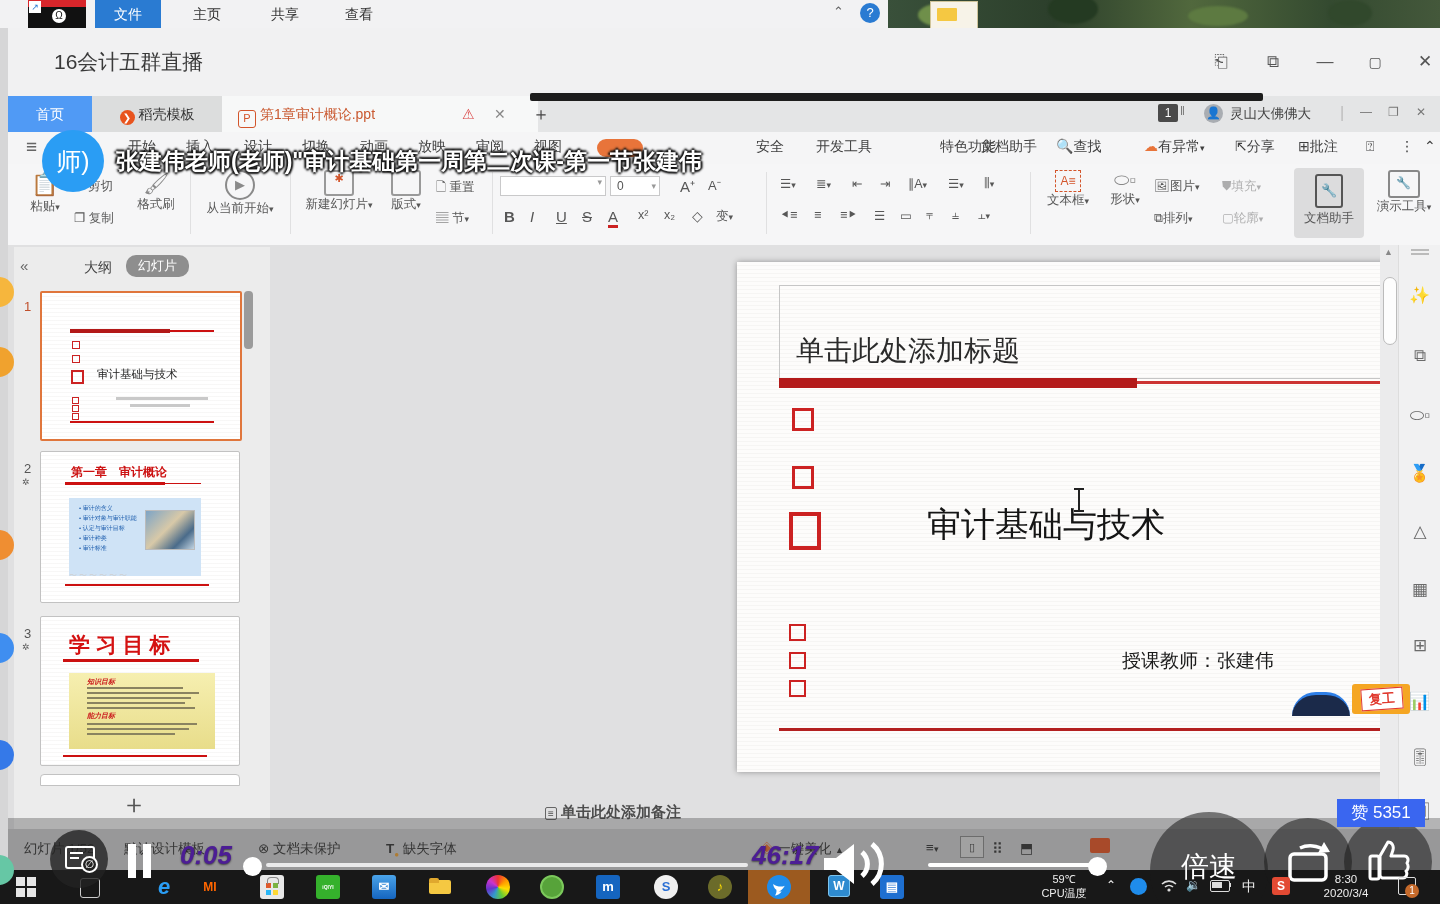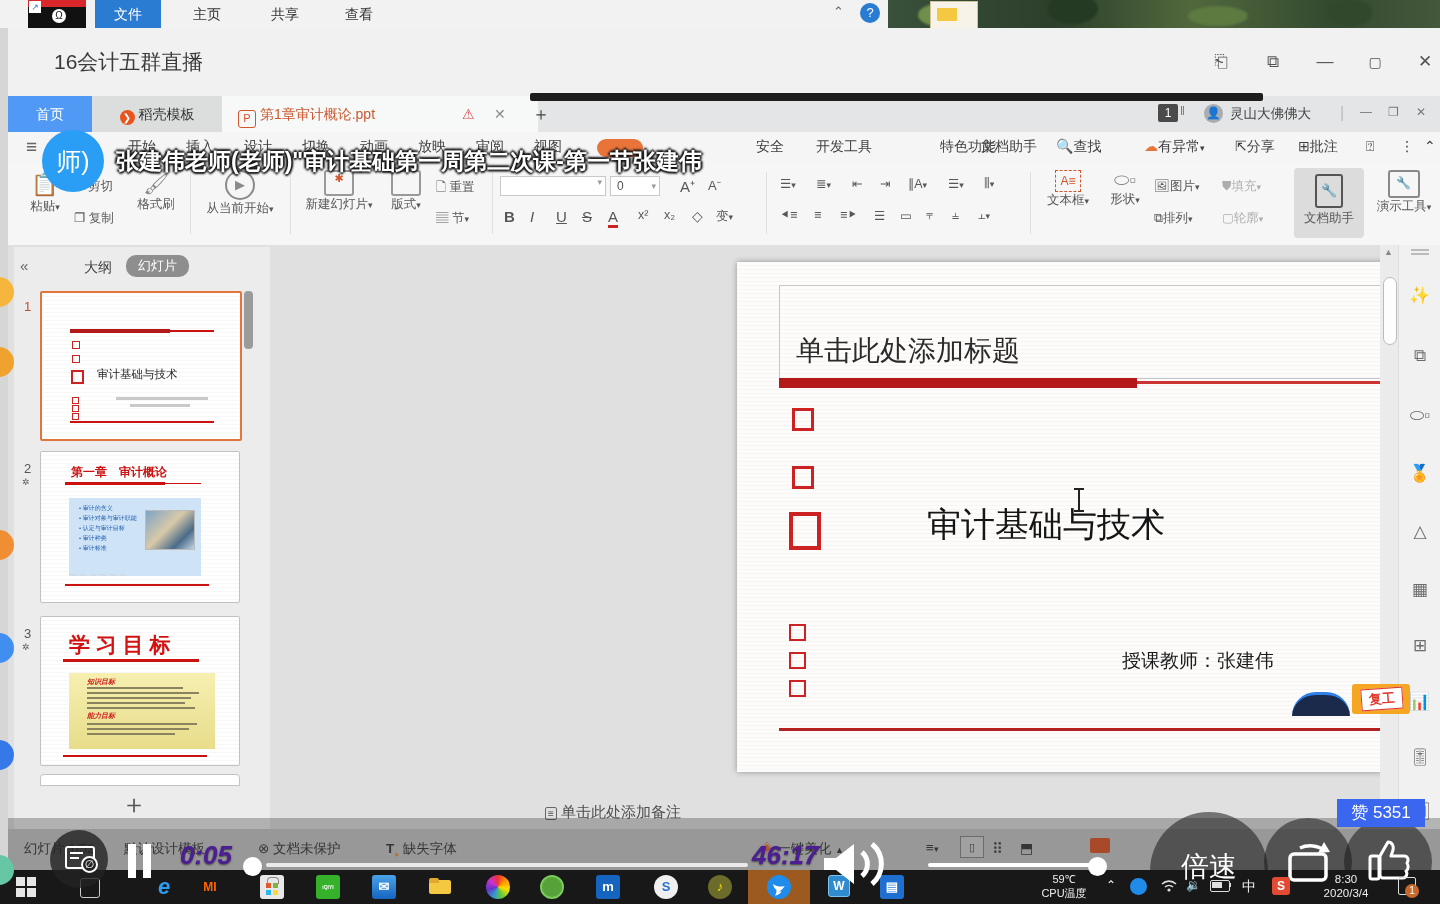--- a/index.html
+++ b/index.html
@@ -341,21 +341,21 @@
             <div class="abs" style="left:-4px;top:-2px;width:10px;height:2px;background:#222;"></div>
             <div class="abs" style="left:-4px;top:20px;width:10px;height:2px;background:#222;"></div>
           </div>
           <div class="abs cbx" style="left:52px;top:362px;width:13px;height:13px;border-width:2.5px;"></div>
           <div class="abs cbx" style="left:52px;top:390px;width:13px;height:13px;border-width:2.5px;"></div>
           <div class="abs cbx" style="left:52px;top:418px;width:13px;height:13px;border-width:2.5px;"></div>
           <div class="abs" style="left:385px;top:386px;font-size:19px;color:#1a1a1a;">授课教师：张建伟</div>
           <div class="abs" style="left:42px;top:466px;width:605px;height:2.5px;background:#b32020;"></div>
         </div>
 
-        <div class="abs" style="left:275px;top:558px;font-size:15px;color:#4d4d4d;">
+        <div class="abs" style="left:275px;top:558px;font-size:15px;color:#4d4d4d;font-weight:bold;">
           <span style="border:1.5px solid #666;border-radius:2px;font-size:10px;padding:0 2px;">≡</span>
           <span>单击此处添加备注</span>
         </div>
       </div>
 
       <div class="abs" id="scrollbar">
         <div class="abs" style="left:4px;top:2px;font-size:9px;color:#888;">▲</div>
         <div class="abs" style="left:3px;top:32px;width:12px;height:66px;background:#fdfdfd;border:1px solid #bbb;border-radius:7px;"></div>
       </div>
 

